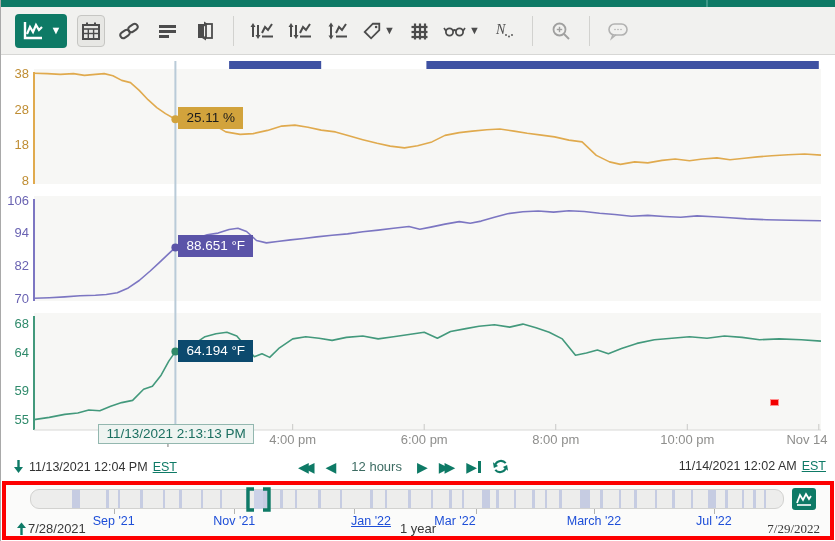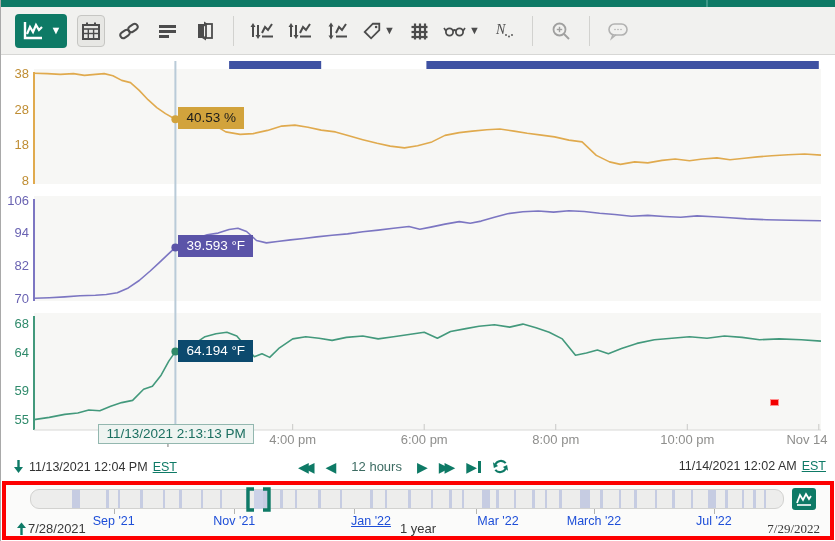--- a/index.html
+++ b/index.html
@@ -228,22 +228,22 @@
       <text x="806" y="444" text-anchor="middle" font-size="13" fill="#8e8e8c">Nov 14</text>
       <polyline points="33.0,73.3 46.2,73.6 59.3,74.4 72.5,73.6 83.4,75.4 94.4,74.4 103.2,73.6 111.9,75.8 120.7,80.4 129.5,82.6 138.2,90.4 147.0,99.7 155.8,107.6 164.5,113.6 174.4,119.3 184.3,121.1 193.0,122.6 201.8,120.8 211.7,124.0 224.8,131.9 239.1,134.4 252.2,133.6 266.5,130.4 280.7,126.1 293.9,125.1 307.0,127.2 320.2,130.1 334.4,131.9 348.7,136.1 361.8,139.7 376.1,143.3 389.2,146.1 403.5,147.9 416.6,145.8 430.9,141.9 444.0,135.4 458.3,132.6 471.4,131.1 485.7,129.7 498.8,129.0 513.1,131.1 526.2,133.3 540.5,135.1 553.6,136.9 567.9,140.1 581.1,141.9 595.3,155.4 608.5,161.9 619.4,164.4 633.7,161.9 646.8,162.9 661.1,160.4 674.2,159.0 688.5,160.8 701.6,159.0 715.9,157.9 729.0,159.7 743.3,158.3 756.4,156.9 770.7,155.8 787.1,154.7 803.6,154.0 820.0,155.1" fill="none" stroke="#e0aa4e" stroke-width="1.6" stroke-linejoin="round"></polyline>
       <polyline points="33.0,298.3 48.3,297.7 63.7,296.9 79.0,295.8 94.4,295.3 105.3,294.5 116.3,292.8 127.3,287.9 138.2,280.5 149.2,271.0 158.0,262.8 166.7,254.6 174.4,247.4 184.3,242.9 195.2,238.5 206.2,234.7 217.1,233.1 228.1,229.5 236.9,228.2 245.6,231.5 255.5,240.5 265.4,242.9 276.3,241.5 289.5,239.9 302.6,238.5 315.8,236.9 331.1,235.3 346.5,233.9 361.8,231.7 377.2,230.1 392.5,228.2 407.9,226.5 418.8,229.3 429.8,227.1 444.0,224.1 458.3,221.6 469.2,223.3 480.2,221.1 493.4,217.3 506.5,213.7 521.9,211.8 537.2,211.0 552.6,212.1 567.9,210.7 583.2,211.5 598.6,213.2 613.9,214.5 630.4,216.2 646.8,215.4 663.3,216.5 679.7,217.3 696.1,215.9 712.6,216.7 729.0,217.8 745.5,218.9 765.2,219.7 789.3,220.3 820.0,220.8" fill="none" stroke="#7c76c2" stroke-width="1.6" stroke-linejoin="round"></polyline>
       <polyline points="33.0,419.6 48.3,417.4 63.7,414.4 76.8,413.0 87.8,410.0 98.8,410.7 109.7,406.3 120.7,402.6 131.6,400.4 142.6,389.3 151.4,386.3 160.1,375.2 167.8,361.1 174.4,351.6 184.3,346.3 195.2,342.6 204.0,336.7 215.0,333.7 225.9,332.3 235.8,336.0 244.5,346.3 253.3,356.7 261.0,353.7 268.7,357.4 278.5,347.8 291.7,338.9 304.8,336.7 318.0,338.2 331.1,340.4 345.4,337.4 361.8,336.0 377.2,338.9 392.5,336.7 407.9,334.5 423.2,332.3 436.4,338.2 449.5,331.5 464.9,328.6 478.0,326.3 493.4,324.8 508.7,327.1 521.9,324.1 535.0,327.8 548.2,332.3 561.3,338.9 574.5,355.2 585.4,353.0 596.4,350.0 607.4,353.7 620.5,348.5 635.9,343.4 653.4,339.7 670.9,338.2 688.5,336.7 706.0,338.2 723.5,336.0 741.1,337.4 758.6,339.7 778.3,338.9 800.3,339.7 820.0,341.1" fill="none" stroke="#43997c" stroke-width="1.6" stroke-linejoin="round"></polyline>
       <line x1="174.39693593314763" y1="61" x2="174.39693593314763" y2="430" stroke="#b9cbd8" stroke-width="2"></line>
       <circle cx="174.39693593314763" cy="119.32142857142858" r="4" fill="#d2a33c"></circle>
       <circle cx="174.39693593314763" cy="247.40636363636364" r="4" fill="#5b54a8"></circle>
       <circle cx="174.39693593314763" cy="351.5507594936709" r="4" fill="#2f8a69"></circle>
     </svg>
 
-  <div id="callout-0" class="callout" style="left: 177.397px; top: 107.321px;">40.53 %</div>
-  <div id="callout-1" class="callout" style="left: 177.397px; top: 235.406px;">39.593 °F</div>
+  <div id="callout-0" class="callout" style="left: 177.397px; top: 107.321px;">25.11 %</div>
+  <div id="callout-1" class="callout" style="left: 177.397px; top: 235.406px;">88.651 °F</div>
   <div id="callout-2" class="callout" style="left: 177.397px; top: 339.551px;">64.194 °F</div>
   <div id="cursor-tooltip" style="left: 97.3969px; top: 424px;">11/13/2021 2:13:13 PM</div>
   <div id="red-marker"></div>
 
   <div id="rangebar">
     <div class="range-left">
       <svg width="11" height="15" viewBox="0 0 11 15">
         <line x1="5.5" y1="1" x2="5.5" y2="9" stroke="#0e7a66" stroke-width="2.4"></line>
         <polygon points="1,8 10,8 5.5,14" fill="#0e7a66"></polygon>
       </svg>
@@ -325,21 +325,21 @@
       </svg>
     </div>
     <div id="tl-months">
         <div class="tl-tick" style="left: 107.694px;"></div>
         <div class="tl-month" style="left: 107.694px;">Sep '21</div>
         <div class="tl-tick" style="left: 228.334px;"></div>
         <div class="tl-month" style="left: 228.334px;">Nov '21</div>
         <div class="tl-tick" style="left: 348.22px;"></div>
         <div class="tl-month" style="left: 365px; text-decoration: underline;">Jan '22</div>
         <div class="tl-tick" style="left: 470.368px;"></div>
-        <div class="tl-month" style="left: 492px;">Mar '22</div>
+        <div class="tl-month" style="left: 449px;">Mar '22</div>
         <div class="tl-tick" style="left: 587.992px;"></div>
         <div class="tl-month" style="left: 587.992px;">March '22</div>
         <div class="tl-tick" style="left: 707.878px;"></div>
         <div class="tl-month" style="left: 707.878px;">Jul '22</div>
       </div>
     <div id="tl-bottom">
       <span id="tl-start">
         <svg width="11" height="14" viewBox="0 0 11 14">
           <line x1="5.5" y1="13" x2="5.5" y2="5" stroke="#0e7a66" stroke-width="2.4"></line>
           <polygon points="1,6 10,6 5.5,0.5" fill="#0e7a66"></polygon>

